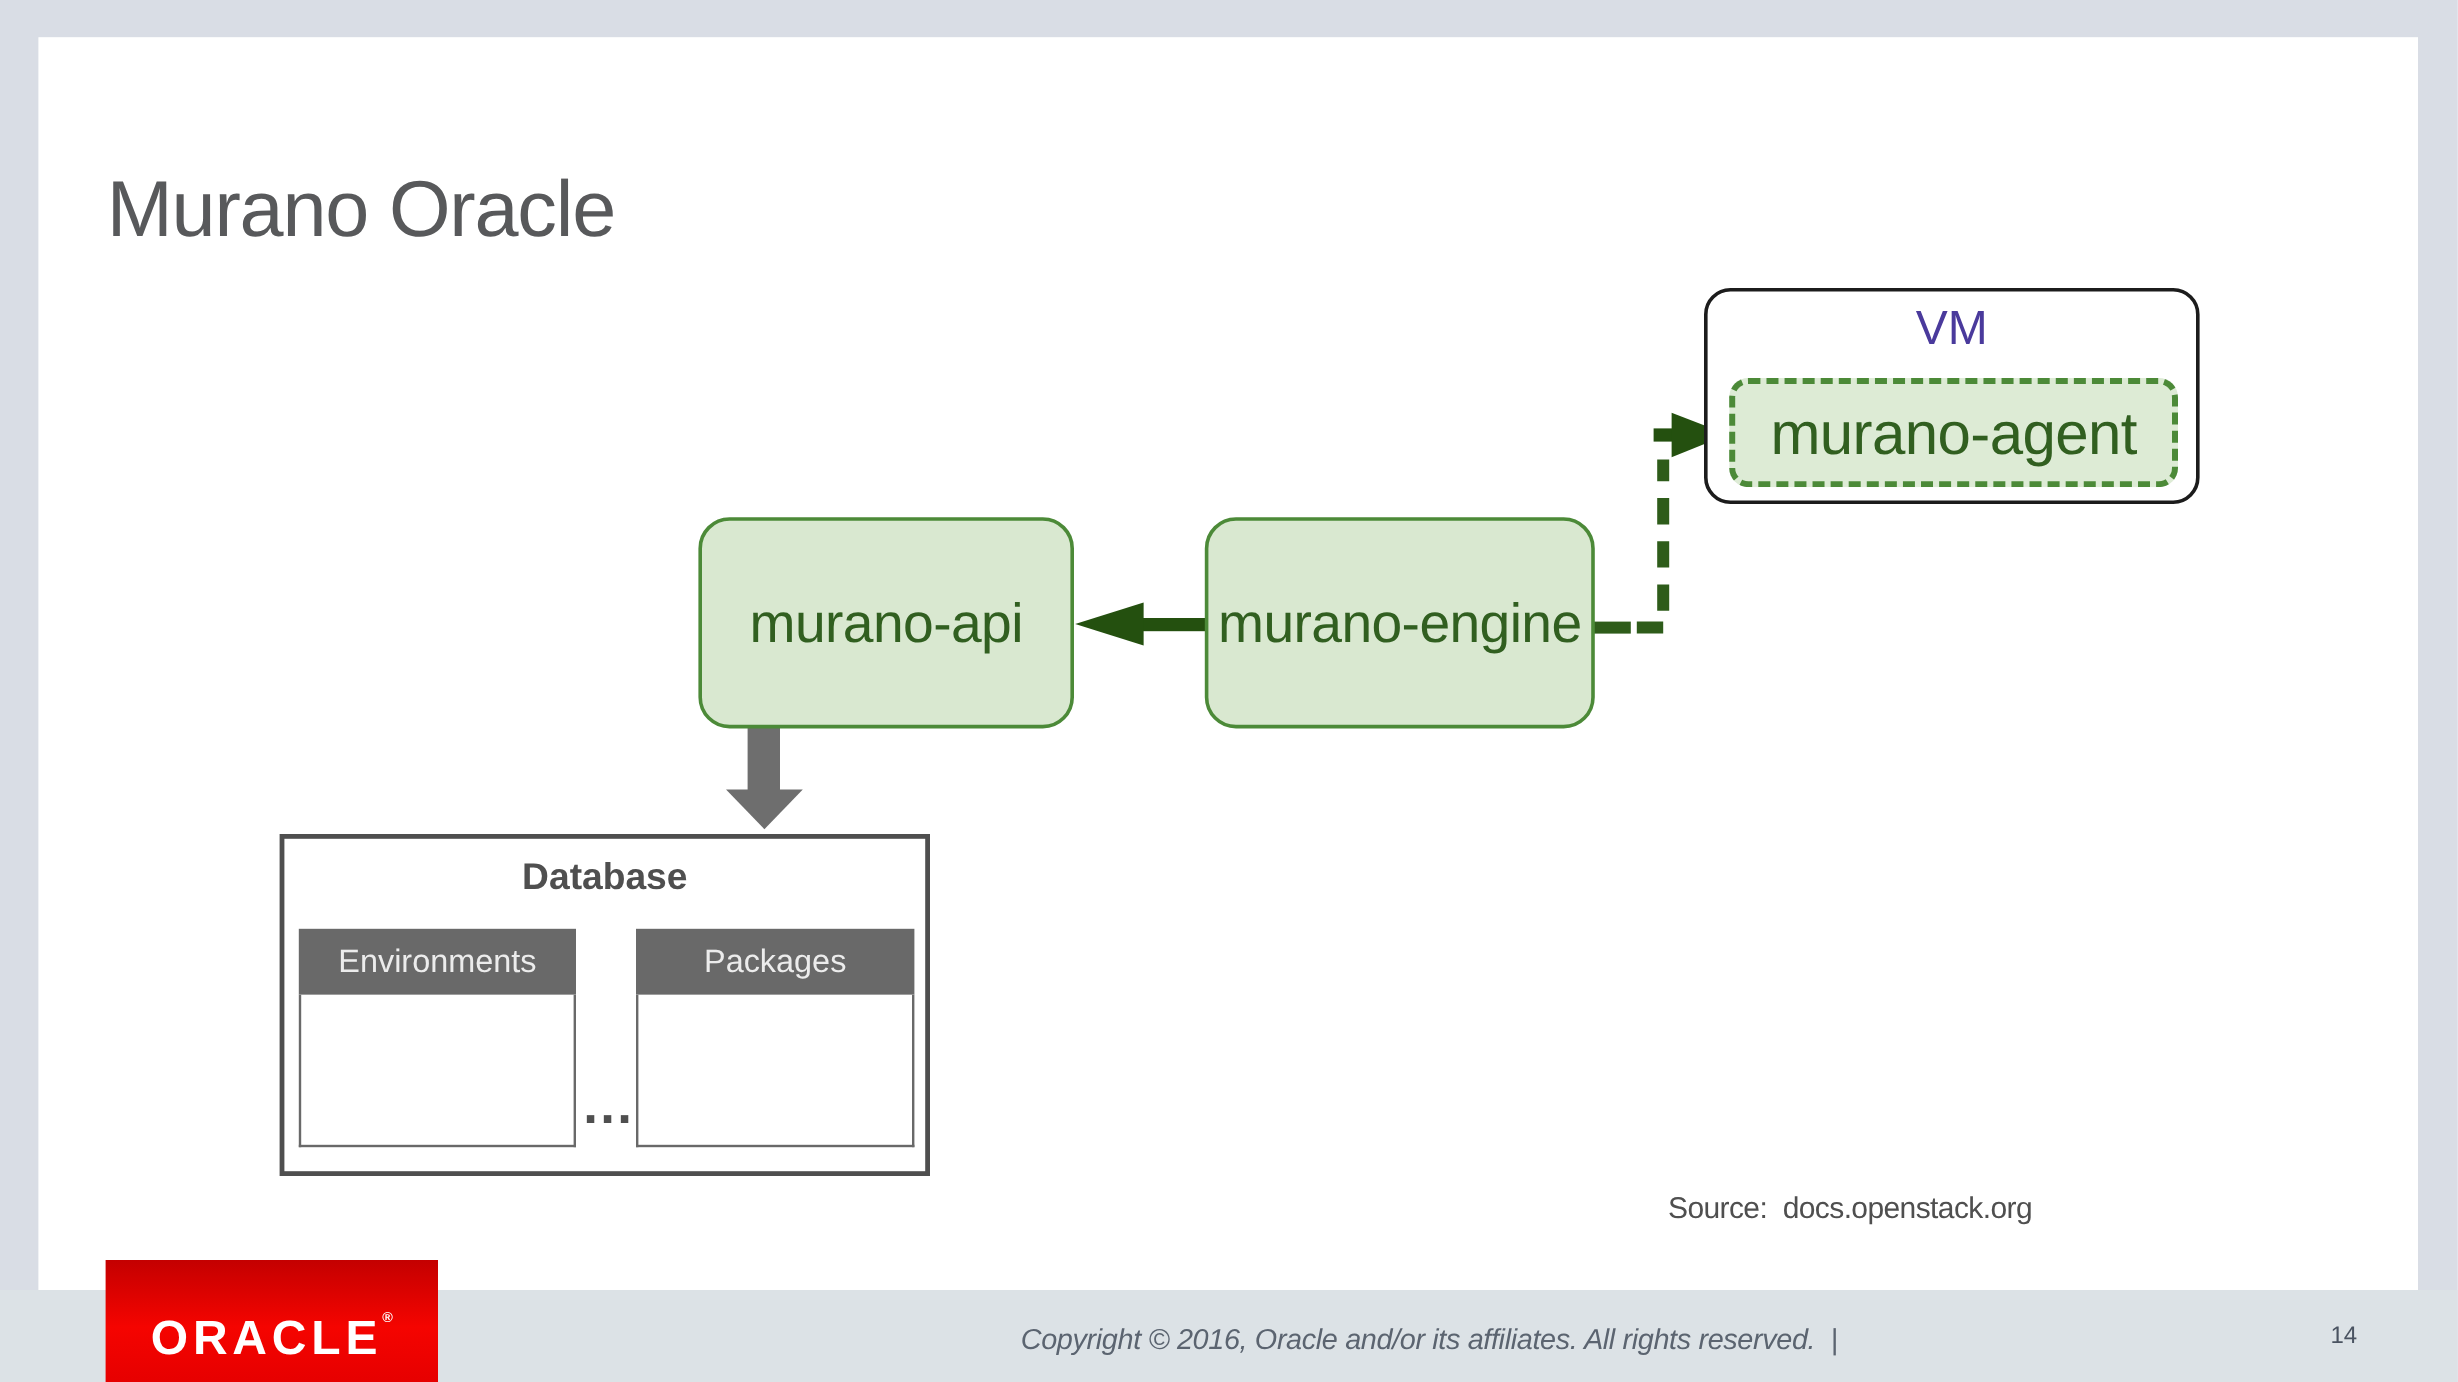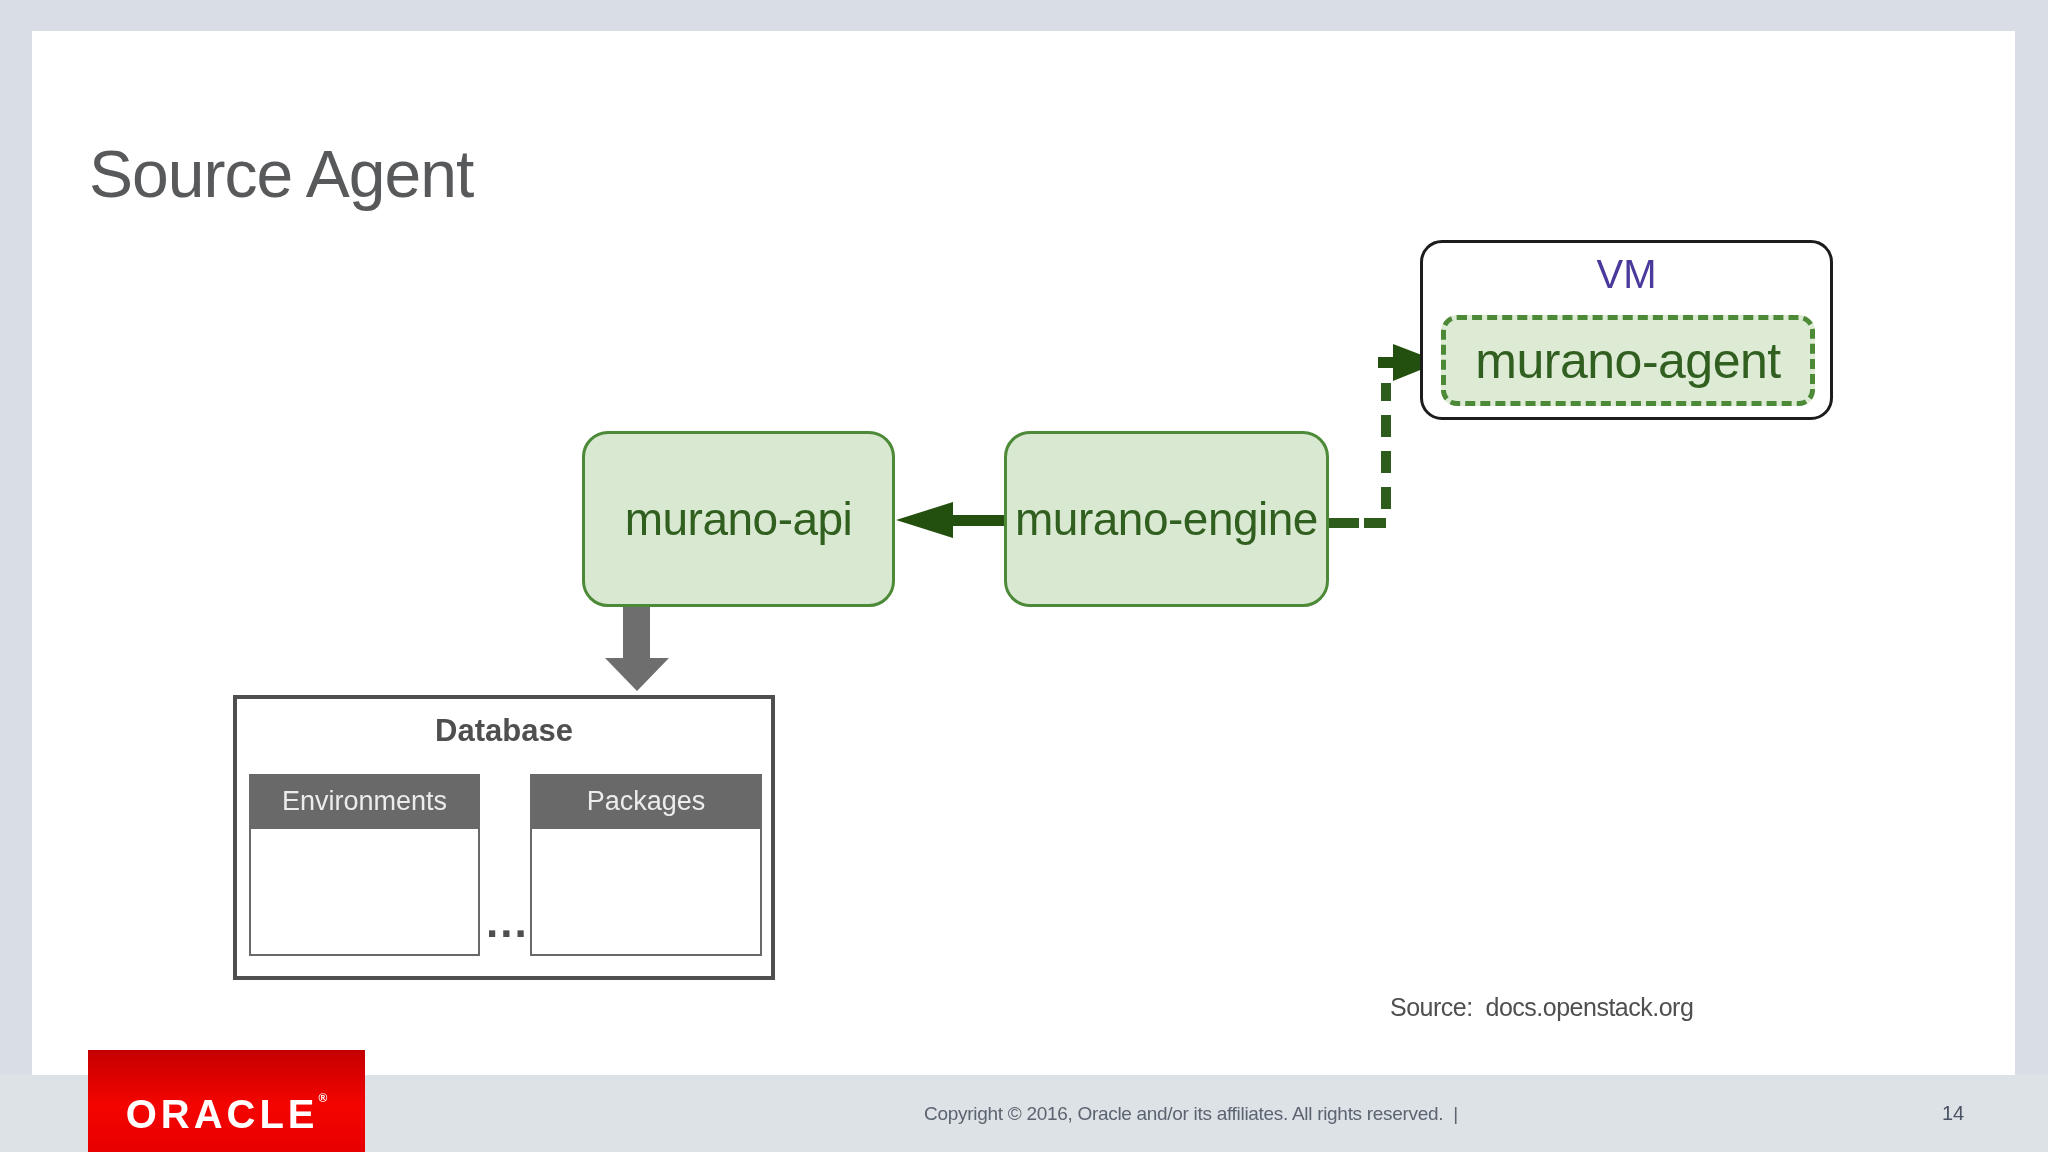--- a/index.html
+++ b/index.html
@@ -62,32 +62,32 @@
   .source-note{position:absolute;left:1390px;top:993px;font-size:25px;letter-spacing:-0.5px;
     color:var(--source-text);white-space:pre;}
 
   
   .oracle-logo{position:absolute;left:88px;top:1050px;width:277px;height:102px;
     background:linear-gradient(180deg,var(--oracle-red-dark) 0%,var(--oracle-red-bright) 55%,#e60000 100%);
     display:flex;align-items:center;justify-content:center;}
   .oracle-logo-text{color:#fff;font-size:40px;font-weight:bold;letter-spacing:4px;line-height:1;margin-top:24px;}
   .oracle-logo-text sup{font-size:12px;letter-spacing:0;vertical-align:26px;}
   .copyright{position:absolute;left:1191px;top:1103px;transform:translateX(-50%);
-    font-size:19px;letter-spacing:-0.3px;color:var(--footer-text);white-space:pre;}
+    font-size:24px;letter-spacing:-0.3px;color:var(--footer-text);white-space:pre;font-style:italic;}
   .page-number{position:absolute;left:1942px;top:1102px;font-size:20px;color:var(--page-text);}
 </style>
 </head>
 <body>
 
 <div id="page">
 
   <div class="slide"></div>
   <div class="footer-strip"></div>
 
-  <div class="slide-title">Source Agent</div>
+  <div class="slide-title">Murano Oracle</div>
 
   <svg class="connectors" viewBox="0 0 2048 1152">
 
     <g>
       <rect class="gray-shape" x="623" y="605" width="27" height="55"></rect>
       <polygon class="gray-shape" points="605,658 669,658 637,691"></polygon>
     </g>
 
     <g>
       <rect class="green-shape" x="950" y="515" width="56" height="11"></rect>

